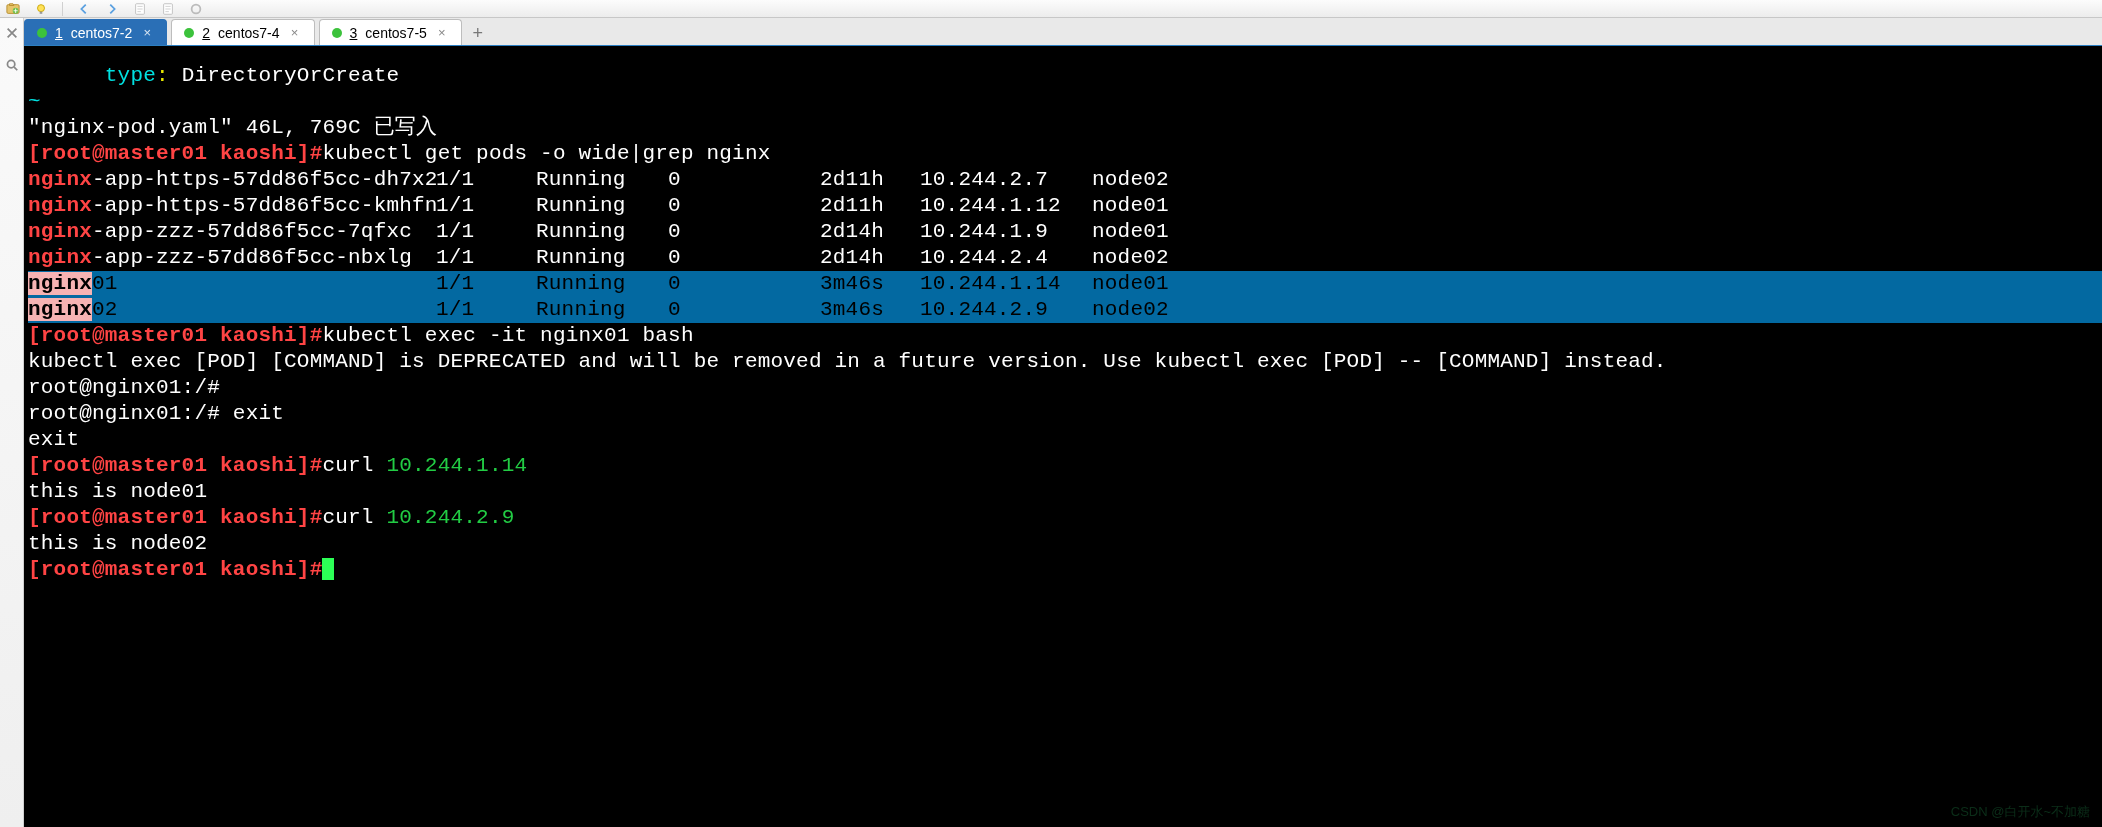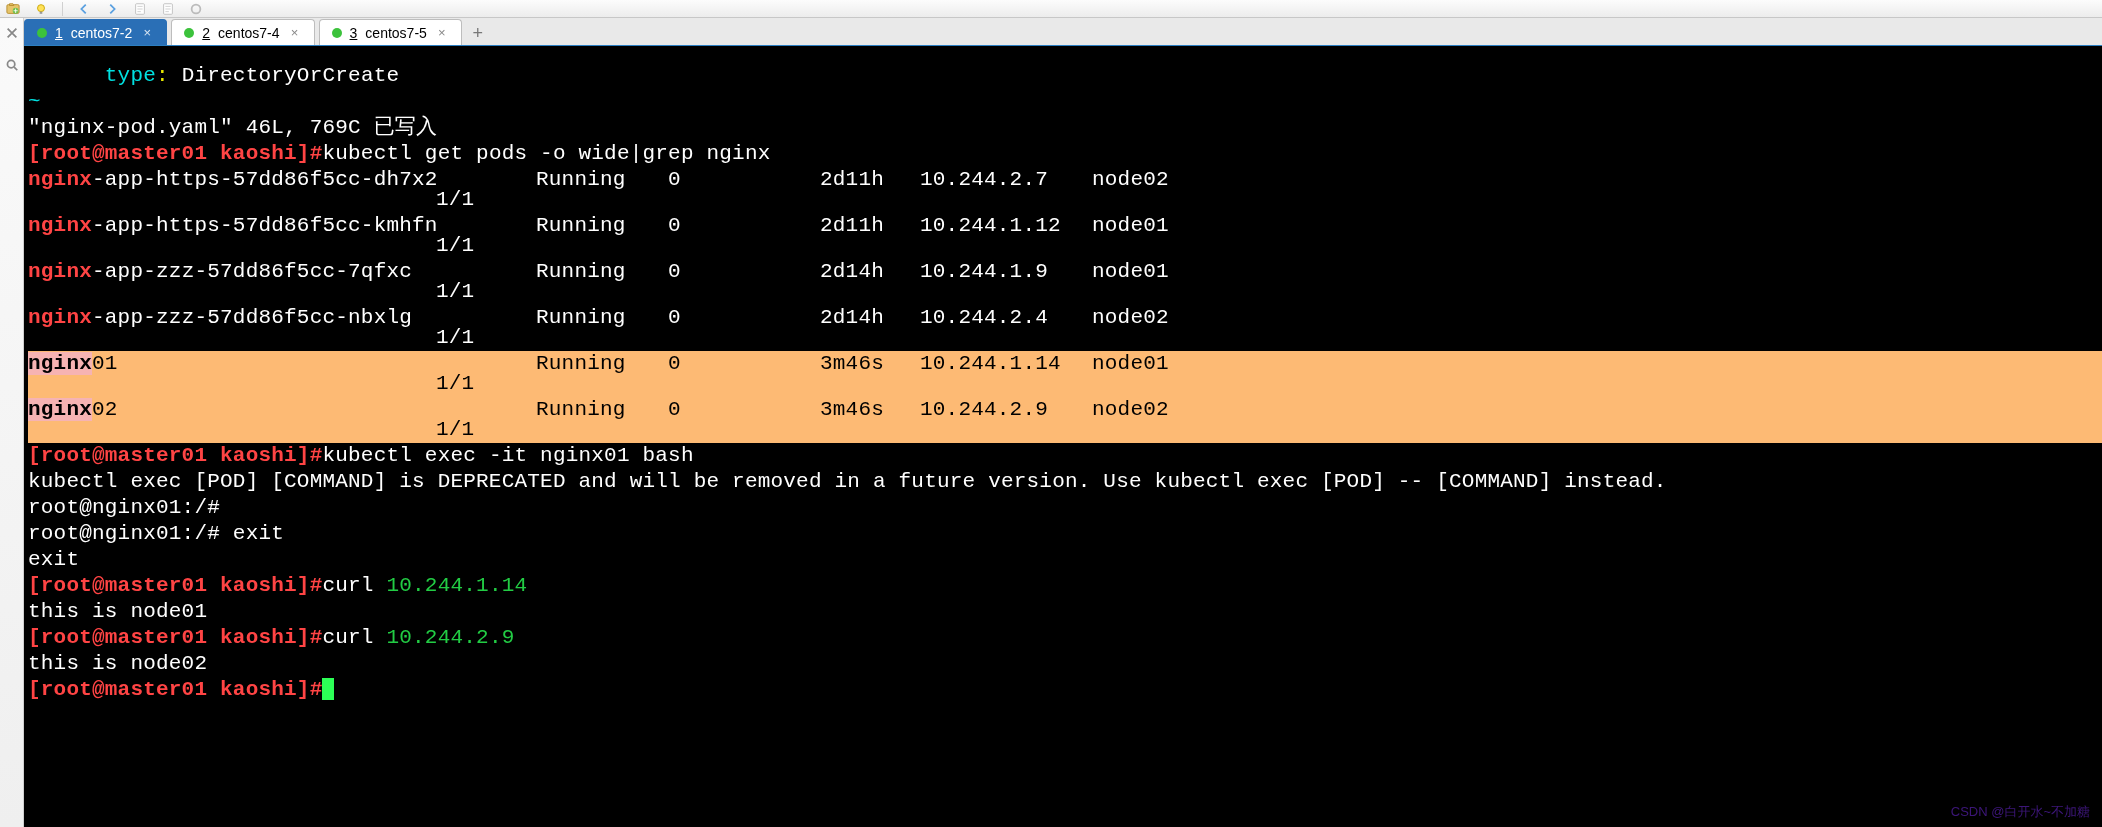--- a/index.html
+++ b/index.html
@@ -67,38 +67,38 @@
     letter-spacing:0.2px;
   }
   .c-yellow  { color:#e8e800; }
   .c-cyan    { color:#00e0e0; }
   .c-white   { color:#ffffff; }
   .c-redb    { color:#ff4444; font-weight:bold;text-align:right; }
   .c-greenhl { background:#2cff56; color:#000; display:inline-block; width:12px; height:22px; vertical-align:middle; }
   .c-greent  { color:#22cc44; }
   .line { display:block; }
   .hl-row {
-    background:#fdba74; color:#000;
+    background:#0369a1; color:#000;
     display:flex;
   }
   .hl-row .match { background:#f6b3b3; color:#000; }
   .row { display:flex; }
   .match { color:#ff4444; font-weight:bold; }
   .col-name    { width:408px; }
-  .col-ready   { width:100px;margin-top:20px; }
+  .col-ready   { width:100px; }
   .col-status  { width:132px; }
   .col-rst     { width:152px; }
   .col-age     { width:100px; }
   .col-ip      { width:172px; }
   .col-node    { width:116px; }
   .col-nom     { width:234px; }
   .col-gates   { width:90px;  }
   .watermark {
     position:absolute; right:12px; bottom:6px;
-    font-family:Arial,sans-serif; font-size:13px; color:#6d28d9;
+    font-family:Arial,sans-serif; font-size:13px; color:#14532d;
     opacity:.55; pointer-events:none;
   }
 </style>
 </head>
 <body>
 
 <div class="top-toolbar">
   <span class="tb-icon">
     <svg viewBox="0 0 16 16">
         <rect x="1" y="3" width="14" height="10" rx="1.5" fill="#e6c46a" stroke="#b58a2a"></rect>

